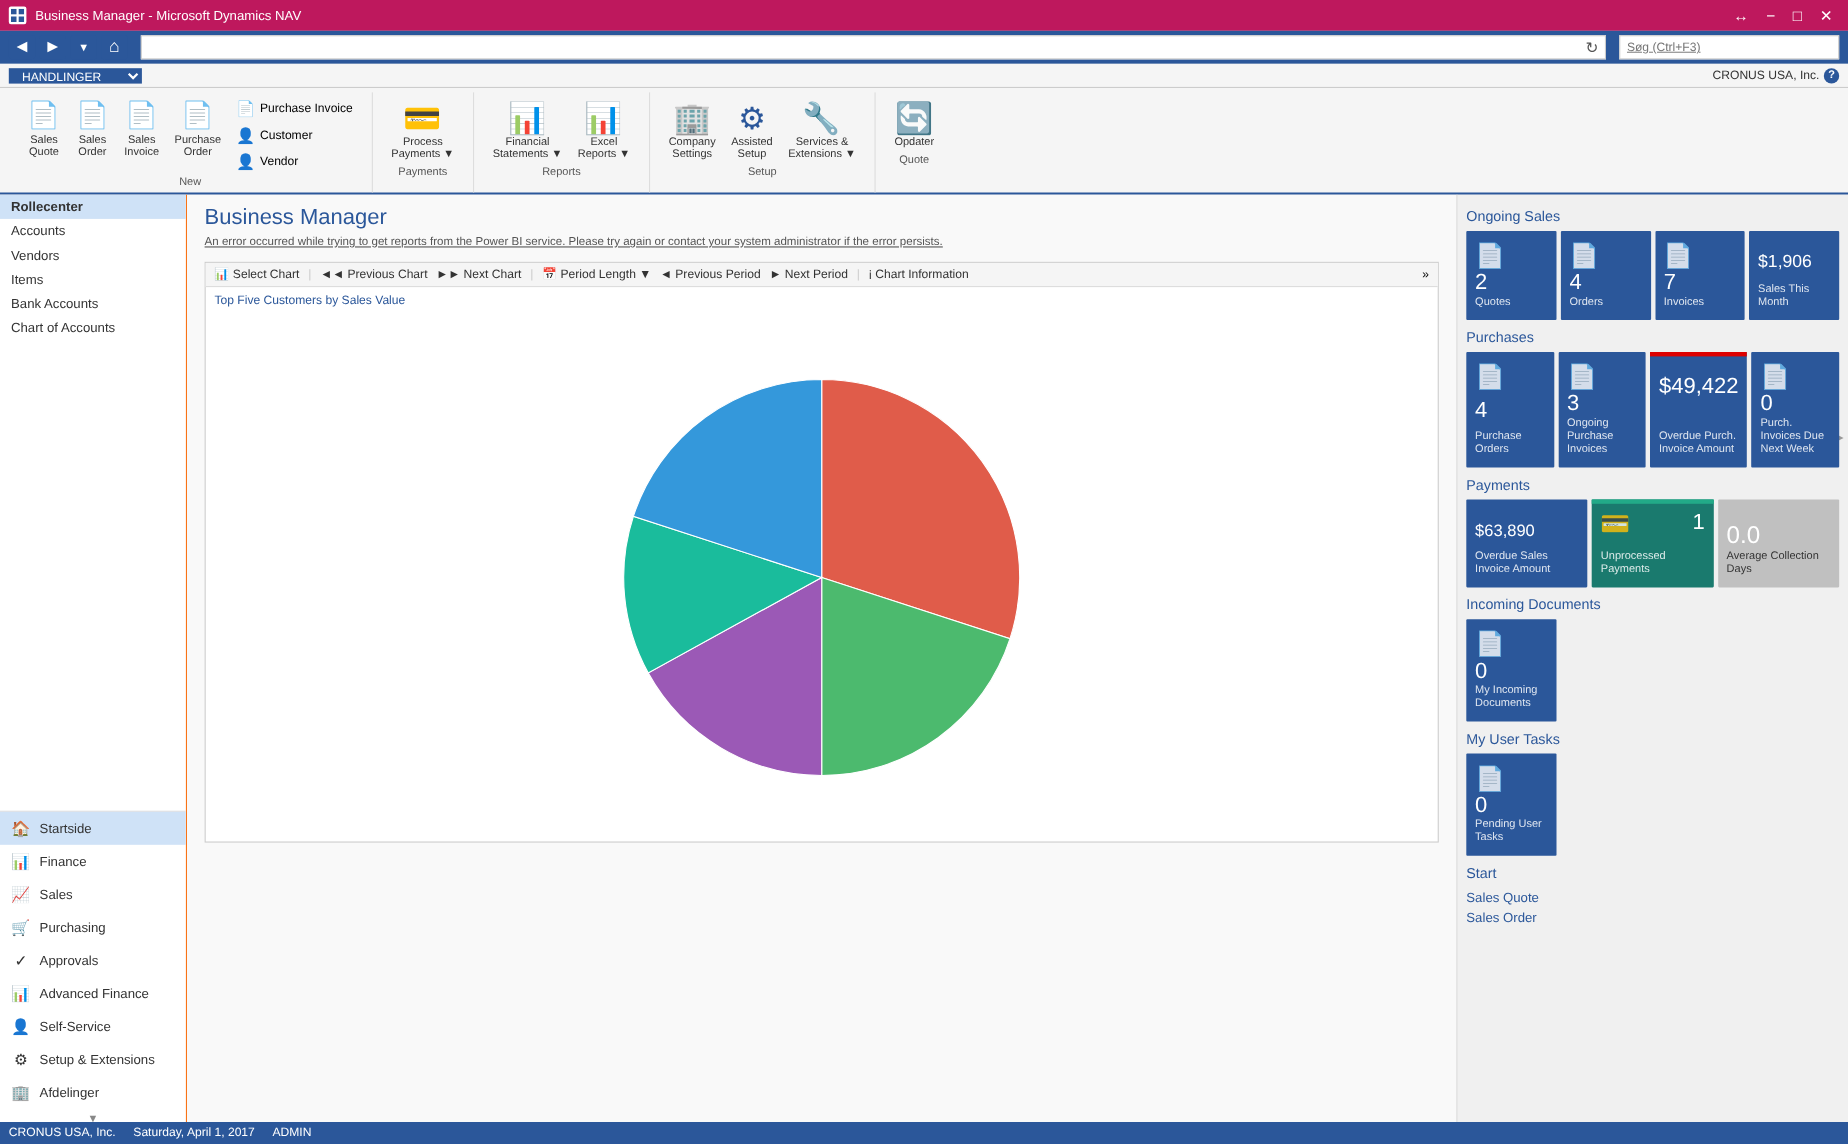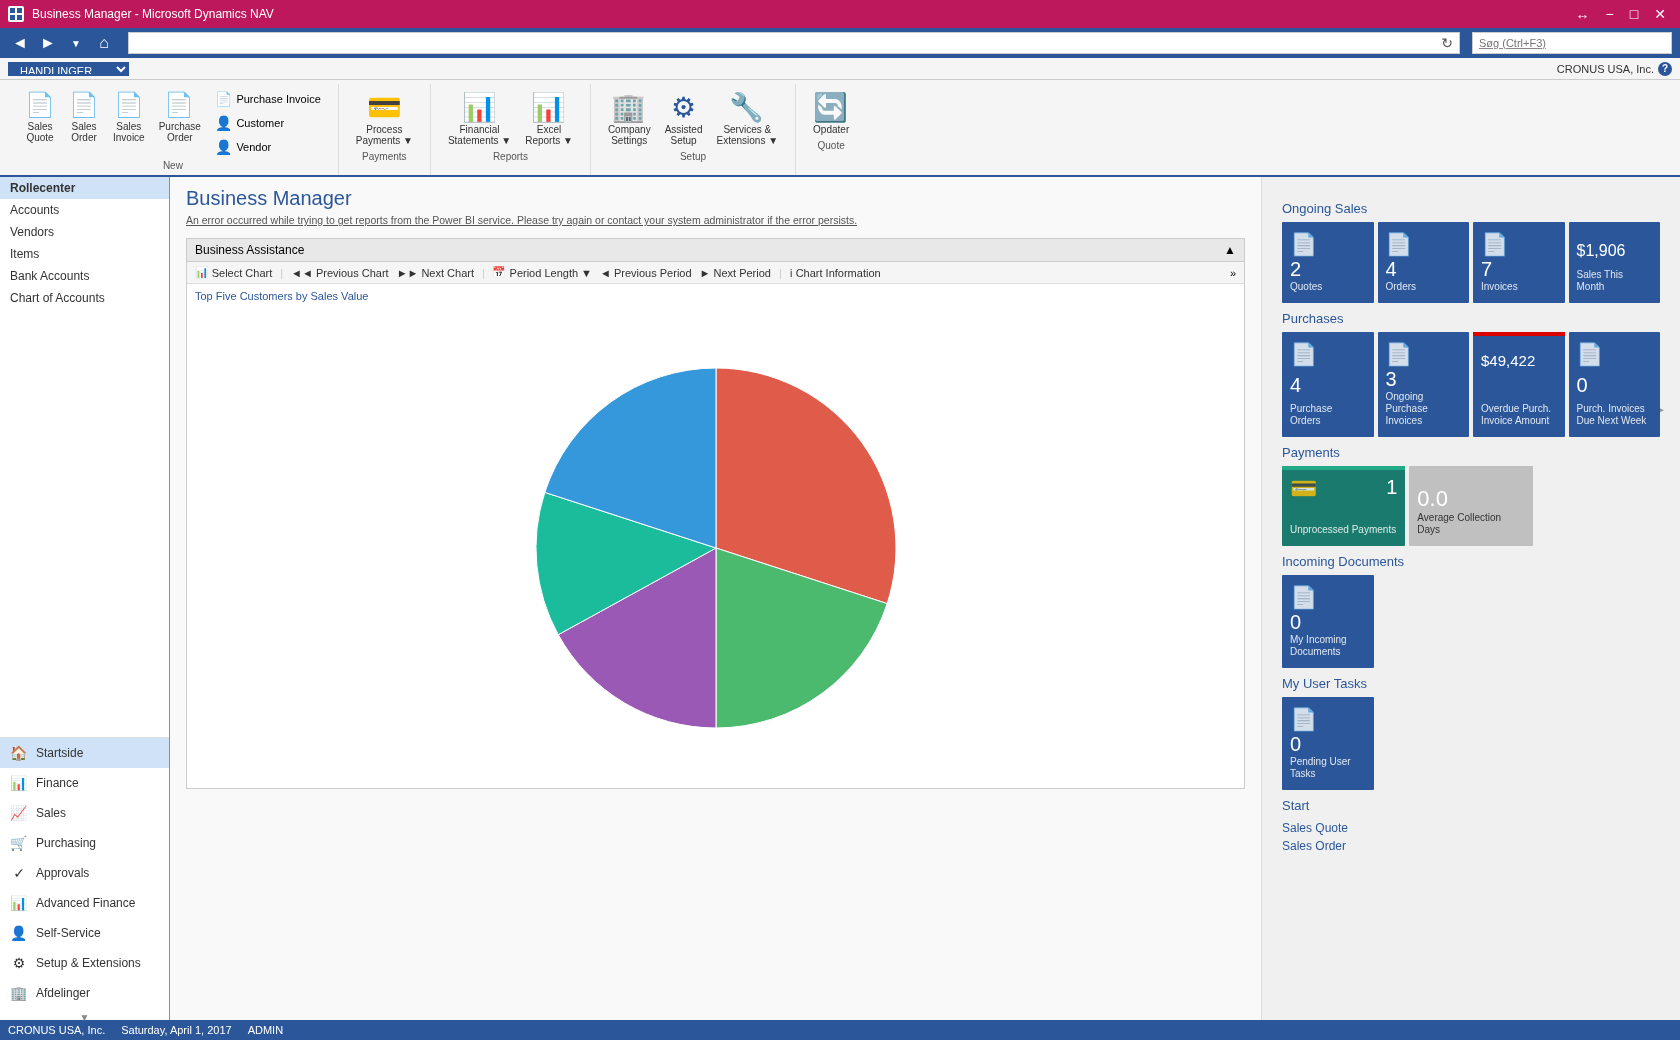--- a/index.html
+++ b/index.html
@@ -62,21 +62,21 @@
 
     
     .assistance-panel { background: white; border: 1px solid #ccc; margin: 8px 16px; flex-shrink: 0; }
     .assistance-header { background: #e8e8e8; border-bottom: 1px solid #ccc; padding: 4px 8px; display: flex; align-items: center; justify-content: space-between; font-size: 12px; }
     .assistance-toolbar { background: #f5f5f5; border-bottom: 1px solid #ddd; padding: 3px 8px; display: flex; align-items: center; gap: 8px; font-size: 11px; }
     .assistance-toolbar-btn { display: flex; align-items: center; gap: 3px; cursor: pointer; color: #333; }
     .chart-title { padding: 6px 8px; font-size: 11px; color: #2b579a; font-weight: normal; cursor: pointer; }
     .chart-area { padding: 8px; display: flex; justify-content: center; align-items: center; height: 480px; }
 
     
-    .right-panel { width: 419px; background: #f0f0f0; border-left: 1px solid #ddd; overflow-y: auto; padding: 20px; flex-shrink: 0; }
+    .right-panel { width: 356px; background: #f0f0f0; border-left: 1px solid #ddd; overflow-y: auto; padding: 8px; flex-shrink: 0; }
     .section-title { font-size: 13px; color: #2b579a; margin-bottom: 6px; margin-top: 4px; font-weight: 400; }
     .tiles-grid { display: grid; grid-template-columns: repeat(4, 1fr); gap: 4px; margin-bottom: 8px; }
     .tiles-grid-3 { display: grid; grid-template-columns: repeat(3, 1fr); gap: 4px; margin-bottom: 8px; }
     .tile { background: #2b579a; color: white; padding: 10px 8px; cursor: pointer; border-radius: 1px; min-height: 80px; display: flex; flex-direction: column; align-items: flex-start; justify-content: space-between; position: relative; }
     .tile-icon { font-size: 22px; color: rgba(255,255,255,0.8); }
     .tile-value { font-size: 20px; font-weight: 300; }
     .tile-label { font-size: 10px; color: rgba(255,255,255,0.85); line-height: 1.2; }
     .tile-top { display: flex; width: 100%; justify-content: space-between; align-items: flex-start; }
     .tile-gray { background: #c0c0c0; }
     .tile-red-bar { position: absolute; top: 0; left: 0; right: 0; height: 4px; background: #d00; }
@@ -290,24 +290,20 @@
     </div>
   </div>
 
   <div class="content">
     <div class="content-header">
       <div class="content-title">Business Manager</div>
       <div class="content-error" style="font-size:10.5px;color:#555;margin-top:4px;">An error occurred while trying to get reports from the Power BI service. Please try again or contact your system administrator if the error persists.</div>
     </div>
 
     <div class="assistance-panel">
-      <div class="assistance-header">
-        <span>Business Assistance</span>
-        <span style="cursor:pointer;">▲</span>
-      </div>
       <div class="assistance-toolbar">
         <div class="assistance-toolbar-btn">
           <span>📊</span>
           <span>Select Chart</span>
         </div>
         <span style="color:#ccc;">|</span>
         <div class="assistance-toolbar-btn">
           <span>◄◄</span>
           <span>Previous Chart</span>
         </div>
@@ -393,34 +389,38 @@
         </div>
         <div class="tile">
           <div class="tile-top">
             <span class="tile-icon">📄</span>
           </div>
           <div class="tile-value">3</div>
           <div class="tile-label">Ongoing Purchase Invoices</div>
         </div>
         <div class="tile" style="position:relative;">
           <div class="tile-red-bar"></div>
-          <div class="tile-value" style="font-size:15px;margin-top:10px;">$49,422</div>
+          <div class="tile-value" style="font-size:20px;margin-top:10px;">$49,422</div>
           <div class="tile-label">Overdue Purch. Invoice Amount</div>
         </div>
         <div class="tile">
           <div class="tile-top">
             <span class="tile-icon">📄</span>
           </div>
           <div class="tile-value">0</div>
           <div class="tile-label">Purch. Invoices Due Next Week</div>
         </div>
       </div>
 
       <div class="section-title">Payments</div>
       <div class="tiles-grid-3">
+        <div class="tile">
+          <div class="tile-value" style="font-size:15px;margin-top:10px;">$63,890</div>
+          <div class="tile-label">Overdue Sales Invoice Amount</div>
+        </div>
         <div class="tile tile-teal" style="position:relative;">
           <div class="tile-green-bar"></div>
           <div class="tile-top">
             <span class="tile-icon">💳</span>
             <span style="font-size:20px;font-weight:300;">1</span>
           </div>
           <div class="tile-label">Unprocessed Payments</div>
         </div>
         <div class="tile tile-gray">
           <div class="tile-value" style="font-size:22px;margin-top:10px;">0.0</div>

